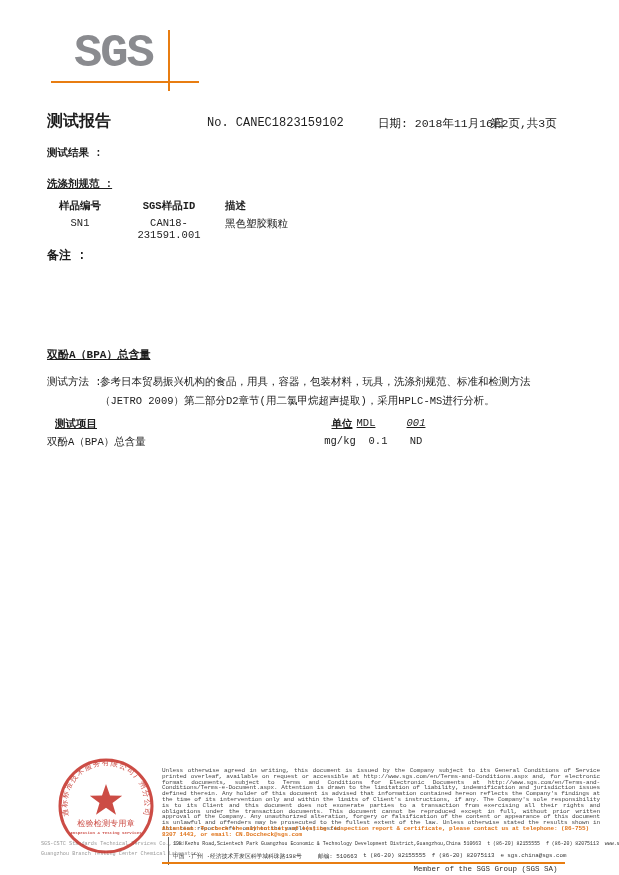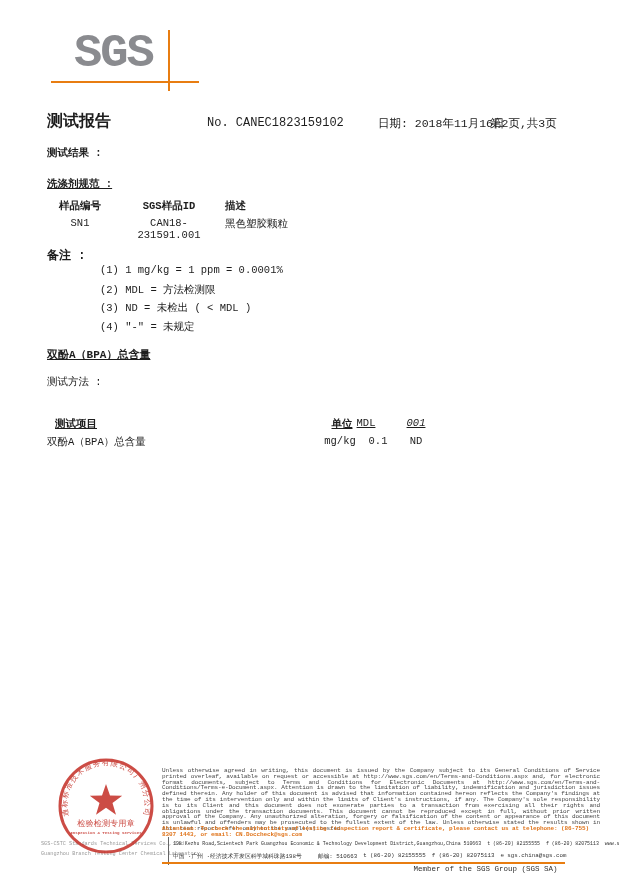--- a/index.html
+++ b/index.html
@@ -74,29 +74,24 @@
   <div class="sample-table">
     <div class="hd c">样品编号</div>
     <div class="hd c">SGS样品ID</div>
     <div class="hd">描述</div>
     <div class="c">SN1</div>
     <div class="c">CAN18-231591.001</div>
     <div>黑色塑胶颗粒</div>
   </div>
 
   <div class="notes-heading">备注 :</div>
-  <div class="notes-list">
-    <div>(1) 1 mg/kg = 1 ppm = 0.0001%</div>
-    <div>(2) MDL = 方法检测限</div>
-    <div>(3) ND = 未检出 ( &lt; MDL )</div>
-    <div>(4) "-" = 未规定</div>
-  </div>
 
   <div class="bpa-heading">双酚A（BPA）总含量</div>
   <div class="method-label">测试方法 :</div>
+  <div class="method-text">参考日本贸易振兴机构的食品，用具，容器，包装材料，玩具，洗涤剂规范、标准和检测方法（JETRO 2009）第二部分D2章节(用二氯甲烷超声提取)，采用HPLC-MS进行分析。</div>
 
   <div class="rt u b" style="left:55px;top:417px;">测试项目</div>
   <div class="rt u b cc" style="left:320px;top:417px;">单位</div>
   <div class="rt u cc" style="left:344px;top:417px;">MDL</div>
   <div class="rt u i cc" style="left:394px;top:417px;">001</div>
   <div class="rt" style="left:47px;top:435px;">双酚A（BPA）总含量</div>
   <div class="rt cc" style="left:318px;top:435px;">mg/kg</div>
   <div class="rt cc" style="left:356px;top:435px;">0.1</div>
   <div class="rt cc" style="left:394px;top:435px;">ND</div>
 

